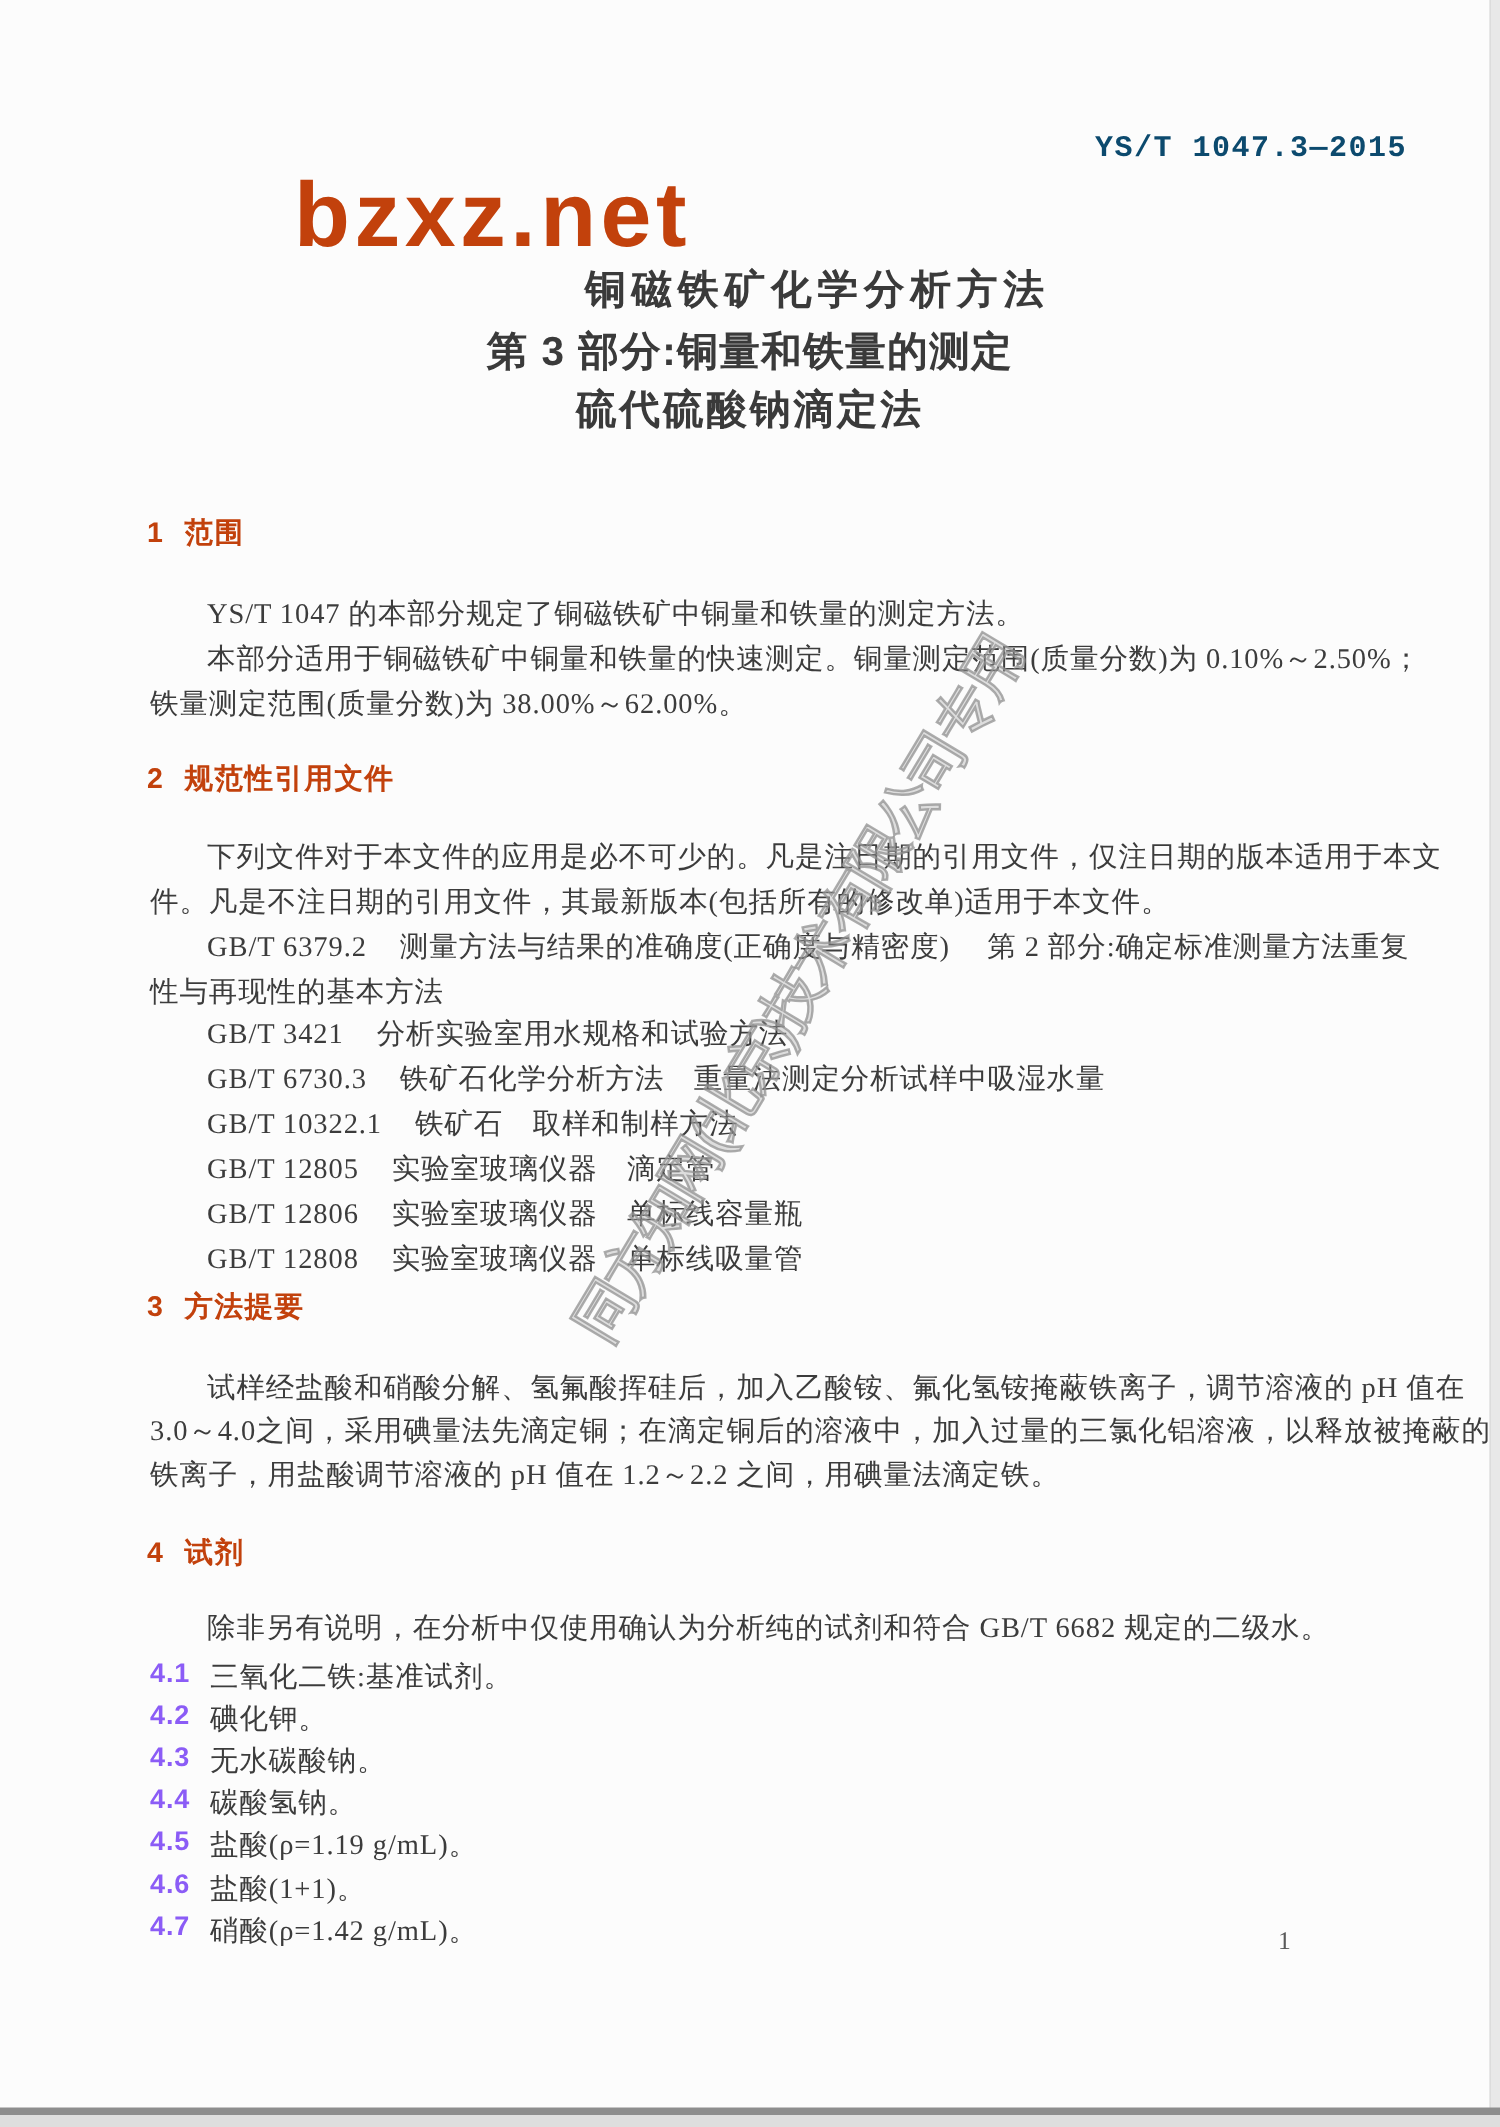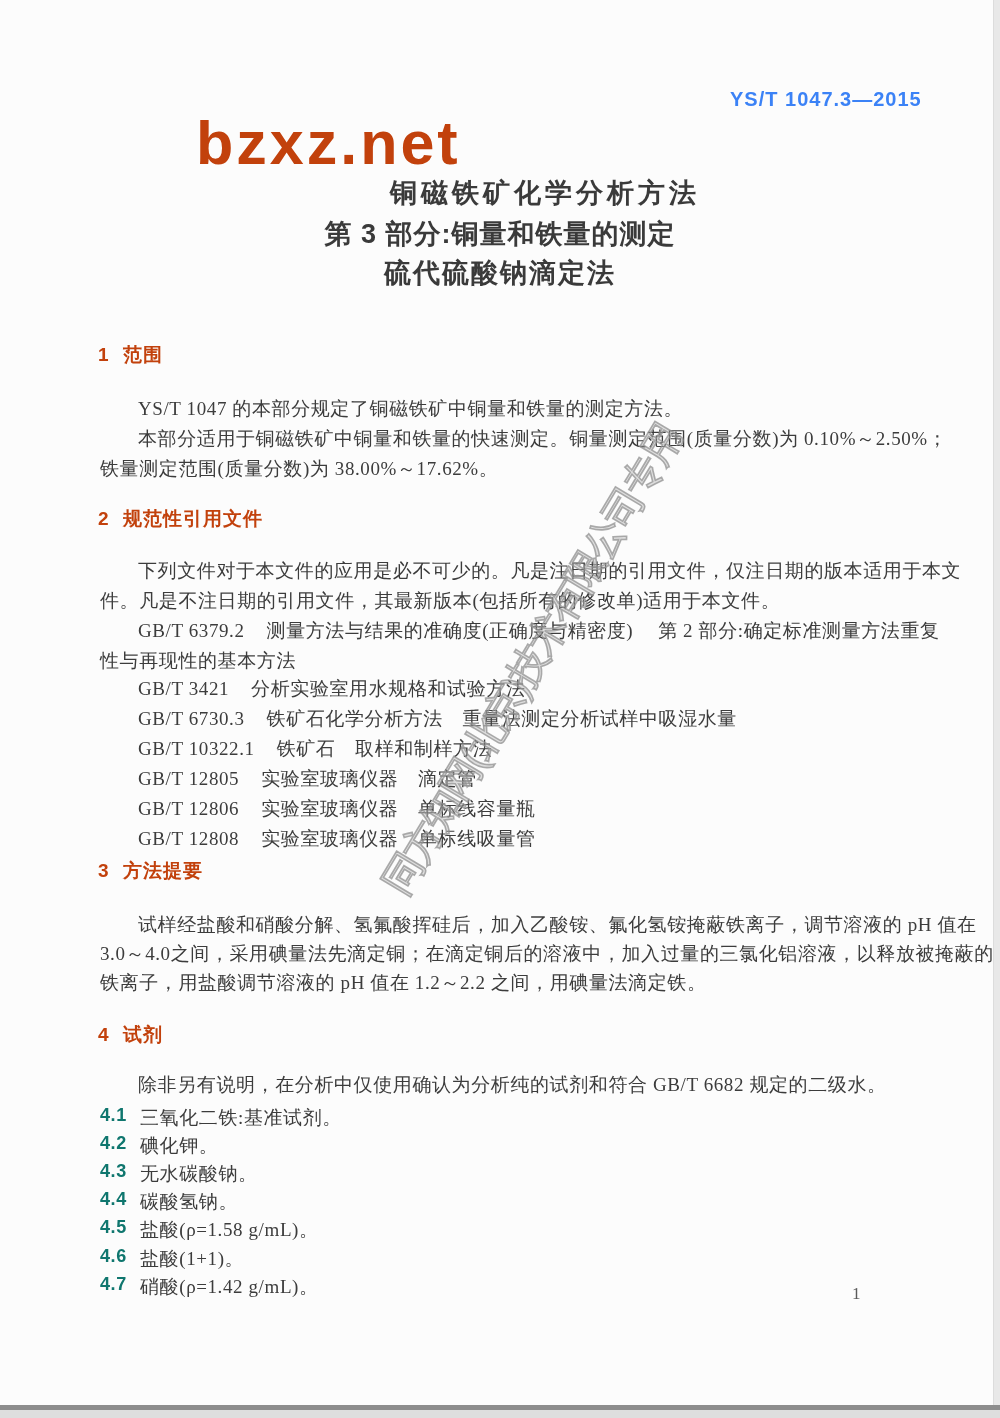--- a/index.html
+++ b/index.html
@@ -5,42 +5,42 @@
   html,body{margin:0;padding:0;}
   body{width:1000px;height:1418px;background:#f2f2f2;font-family:"Liberation Serif","DejaVu Serif",serif;}
   .page{position:relative;width:1000px;height:1418px;background:#fcfcfc;overflow:hidden;color:#3c3c3c;}
 
   
   .edge-right{position:absolute;top:0;right:0;width:6px;height:100%;background:#e8e8e8;border-left:1px solid #dcdcdc;}
   .edge-bottom-line{position:absolute;left:0;top:1405px;width:100%;height:5px;background:#8d8d8d;}
   .edge-bottom-shadow{position:absolute;left:0;top:1410px;width:100%;height:8px;background:#dedede;}
 
   
-  .header-code{position:absolute;left:730px;top:88px;font-size:20px;font-weight:bold;color:#3b82f6;letter-spacing:1px;font-family:Liberation Sans, sans-serif;}
+  .header-code{position:absolute;left:730px;top:88px;font-size:20px;font-weight:bold;color:#0c4a6e;letter-spacing:1px;font-family:Liberation Mono, monospace;}
 
   
   .wm-site{position:absolute;left:196px;top:108px;font-size:61px;font-weight:bold;color:#c2410c;font-family:"Liberation Sans","DejaVu Sans",sans-serif;letter-spacing:3px;z-index:0;}
   .wm-diag{position:absolute;left:532px;top:660px;transform:translate(-50%,-50%) rotate(-59deg);white-space:nowrap;font-size:40px;letter-spacing:-3px;font-family:"Liberation Sans","DejaVu Sans",sans-serif;color:rgba(170,170,170,0.38);-webkit-text-stroke:1.6px rgba(145,145,145,0.75);z-index:5;pointer-events:none;}
 
   
   .title{position:absolute;left:0;width:1000px;text-align:center;font-family:"Liberation Sans","DejaVu Sans",sans-serif;font-weight:bold;color:#3a3a3a;z-index:1;}
   .t1{top:175px;font-size:27px;letter-spacing:4px;margin-left:45px;}
   .t2{top:216px;font-size:27px;letter-spacing:1px;}
   .t3{top:255px;font-size:27px;letter-spacing:2px;}
 
   
   .h{position:absolute;left:98px;font-family:"Liberation Sans","DejaVu Sans",sans-serif;font-weight:bold;font-size:19px;color:#c2410c;z-index:1;}
   .h .hno{display:inline-block;min-width:25px;}
   .h .htxt{letter-spacing:1px;}
 
   
   .line{position:absolute;left:100px;width:812px;font-size:19px;color:#3c3c3c;letter-spacing:0.6px;white-space:nowrap;z-index:1;}
   .line.indent{left:138px;width:774px;}
   .refcode{margin-right:22px;}
-  .item .ino{position:absolute;left:-40px;top:0;font-family:"Liberation Sans","DejaVu Sans",sans-serif;font-weight:bold;font-size:18px;color:#0f766e;}
+  .item .ino{position:absolute;left:-40px;top:0;font-family:"Liberation Sans","DejaVu Sans",sans-serif;font-weight:bold;font-size:18px;color:#8b5cf6;}
   .item{left:140px;}
 
   .pageno{position:absolute;left:852px;top:1284px;font-size:17px;color:#5a5a5a;}
 </style>
 </head>
 <body>
 
 <div class="page">
 
   <div class="edge-right"></div>
@@ -54,21 +54,21 @@
 
   <div class="title t1">铜磁铁矿化学分析方法</div>
   <div class="title t2">第 3 部分:铜量和铁量的测定</div>
   <div class="title t3">硫代硫酸钠滴定法</div>
 
   <div class="h" style="top:342px">
     <span class="hno">1</span><span class="htxt">范围</span>
   </div>
   <div class="line indent" style="top:396px">YS/T 1047 的本部分规定了铜磁铁矿中铜量和铁量的测定方法。</div>
   <div class="line indent" style="top:426px">本部分适用于铜磁铁矿中铜量和铁量的快速测定。铜量测定范围(质量分数)为 0.10%～2.50%；</div>
-  <div class="line" style="top:456px">铁量测定范围(质量分数)为 38.00%～17.62%。</div>
+  <div class="line" style="top:456px">铁量测定范围(质量分数)为 38.00%～62.00%。</div>
 
   <div class="h" style="top:506px">
     <span class="hno">2</span><span class="htxt">规范性引用文件</span>
   </div>
   <div class="line indent" style="top:558px">下列文件对于本文件的应用是必不可少的。凡是注日期的引用文件，仅注日期的版本适用于本文</div>
   <div class="line" style="top:588px">件。凡是不注日期的引用文件，其最新版本(包括所有的修改单)适用于本文件。</div>
 
   <div class="line indent" style="top:618px">
     <span class="refcode">GB/T 6379.2</span><span>测量方法与结果的准确度(正确度与精密度)　 第 2 部分:确定标准测量方法重复</span>
   </div>
@@ -110,21 +110,21 @@
   <div class="line item" style="top:1133px">
     <span class="ino">4.2</span><span>碘化钾。</span>
   </div>
   <div class="line item" style="top:1161px">
     <span class="ino">4.3</span><span>无水碳酸钠。</span>
   </div>
   <div class="line item" style="top:1189px">
     <span class="ino">4.4</span><span>碳酸氢钠。</span>
   </div>
   <div class="line item" style="top:1217px">
-    <span class="ino">4.5</span><span>盐酸(ρ=1.58 g/mL)。</span>
+    <span class="ino">4.5</span><span>盐酸(ρ=1.19 g/mL)。</span>
   </div>
   <div class="line item" style="top:1246px">
     <span class="ino">4.6</span><span>盐酸(1+1)。</span>
   </div>
   <div class="line item" style="top:1274px">
     <span class="ino">4.7</span><span>硝酸(ρ=1.42 g/mL)。</span>
   </div>
 
   <div class="pageno">1</div>
 

